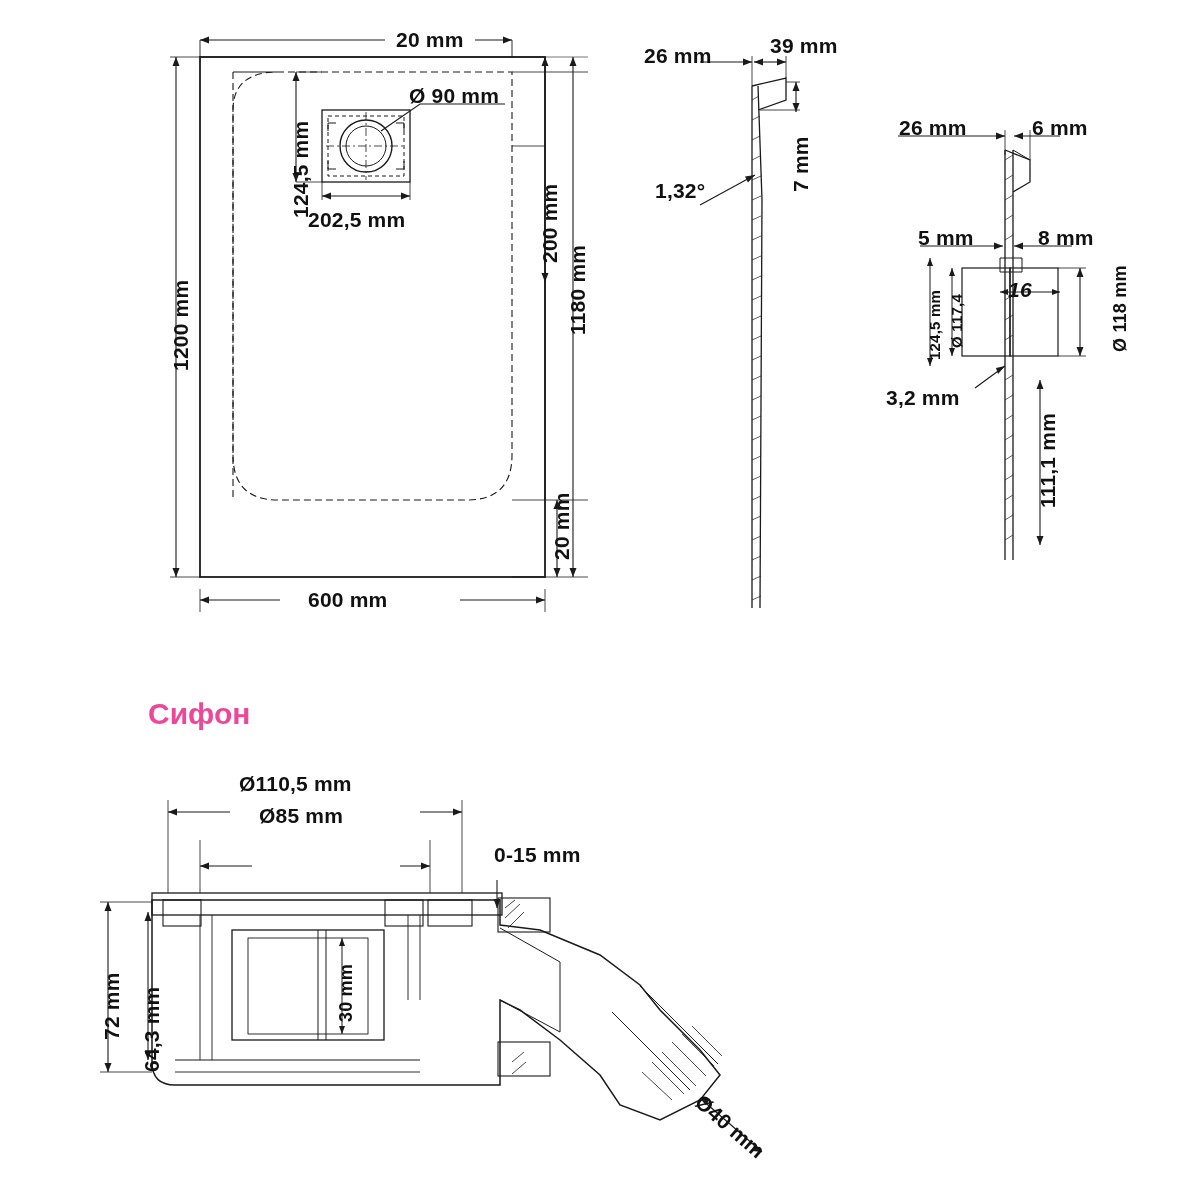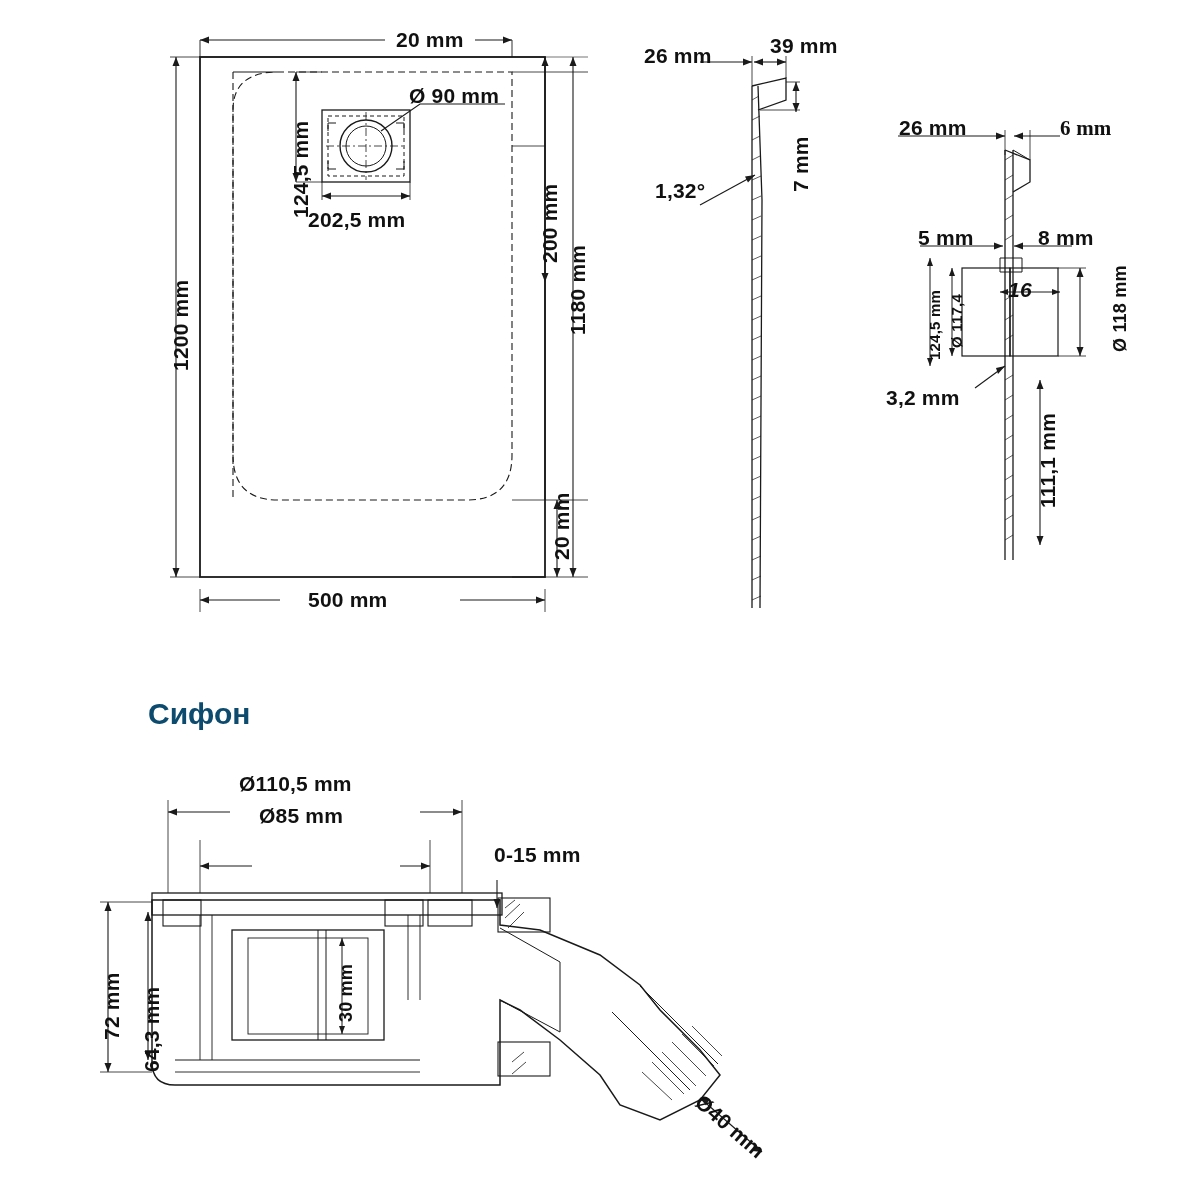--- a/index.html
+++ b/index.html
@@ -37,21 +37,21 @@
     letter-spacing: 0.2px;
   }
   .lbl.sm { font-size: 18px; }
   .lbl.xs { font-size: 15px; }
   .rot90 { transform: rotate(-90deg); transform-origin: left top; }
   .section-title {
     position: absolute;
     font-family: "Liberation Sans", sans-serif;
     font-size: 30px;
     font-weight: 700;
-    color: #0c4a6e;
+    color: #ec4899;
     white-space: nowrap;
   }
 </style>
 </head>
 <body>
 
 <div class="sheet">
 
   <svg class="draw" viewBox="0 0 1200 1200">
     <g fill="none" stroke="#1a1a1a" stroke-width="1.4" shape-rendering="geometricPrecision">
@@ -282,29 +282,29 @@
   </svg>
 
   <div class="lbl" style="left:396px; top:28px;">20 mm</div>
   <div class="lbl" style="left:409px; top:84px;">Ø 90 mm</div>
   <div class="lbl rot90" style="left:289px; top:218px;">124,5 mm</div>
   <div class="lbl" style="left:308px; top:208px;">202,5 mm</div>
   <div class="lbl rot90" style="left:538px; top:263px;">200 mm</div>
   <div class="lbl rot90" style="left:566px; top:335px;">1180 mm</div>
   <div class="lbl rot90" style="left:169px; top:371px;">1200 mm</div>
   <div class="lbl rot90" style="left:550px; top:560px;">20 mm</div>
-  <div class="lbl" style="left:308px; top:588px;">500 mm</div>
+  <div class="lbl" style="left:308px; top:588px;">600 mm</div>
 
   <div class="lbl" style="left:644px; top:44px;">26 mm</div>
   <div class="lbl" style="left:770px; top:34px;">39 mm</div>
   <div class="lbl rot90" style="left:789px; top:192px;">7 mm</div>
   <div class="lbl" style="left:655px; top:179px;">1,32°</div>
 
   <div class="lbl" style="left:899px; top:116px;">26 mm</div>
-  <div class="lbl" style="left:1060px; top:116px;font-family:Liberation Serif, serif;">6 mm</div>
+  <div class="lbl" style="left:1032px; top:116px;">6 mm</div>
   <div class="lbl" style="left:918px; top:226px;text-align:right;">5 mm</div>
   <div class="lbl" style="left:1038px; top:226px;">8 mm</div>
   <div class="lbl" style="left:1008px; top:278px;font-style:italic;">16</div>
   <div class="lbl sm rot90" style="left:1110px; top:352px;">Ø 118 mm</div>
   <div class="lbl xs rot90" style="left:948px; top:348px;">Ø 117,4</div>
   <div class="lbl xs rot90" style="left:926px; top:360px;">124,5 mm</div>
   <div class="lbl" style="left:886px; top:386px;">3,2 mm</div>
   <div class="lbl rot90" style="left:1036px; top:508px;">111,1 mm</div>
 
   <div class="section-title" style="left:148px; top:697px;">Сифон</div>

